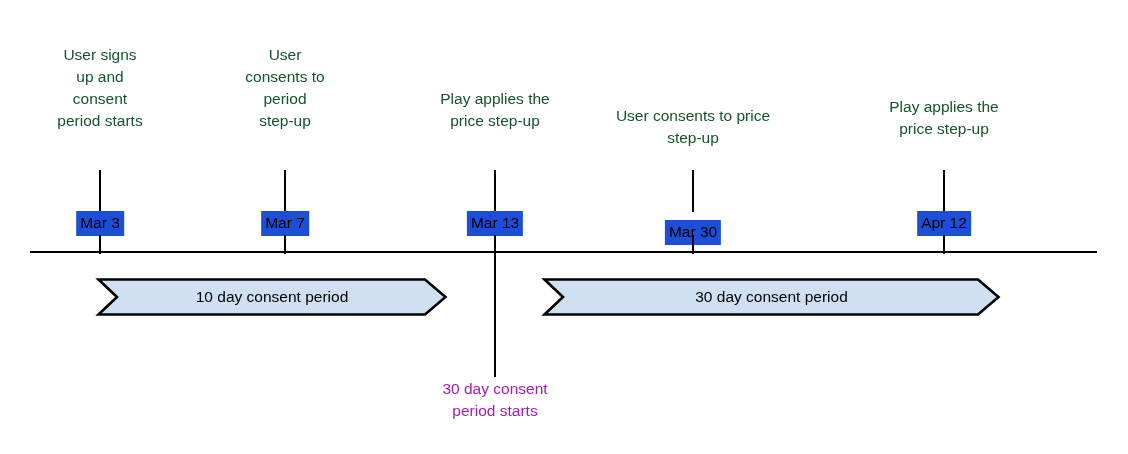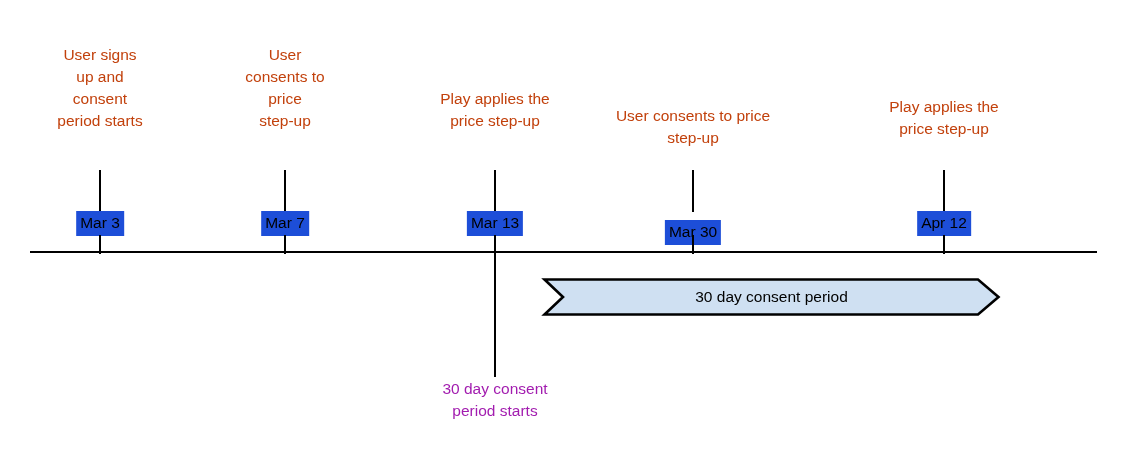--- a/index.html
+++ b/index.html
@@ -29,21 +29,21 @@
     position: absolute;
     width: 2px;
     background: #000000;
   }
   
   .event-label {
     position: absolute;
     text-align: center;
     font-size: 15.5px;
     line-height: 22px;
-    color: #c2410c;
+    color: #14532d;
     white-space: pre-line;
     transform: translateX(-50%);
   }
   
   .date-chip {
     position: absolute;
     background: #1d4ed8;
     color: #000000;
     font-size: 15.5px;
     line-height: 22px;
@@ -91,21 +91,21 @@
 
 <div id="canvas">
 
   <div class="event-label" style="left:100px; top:44px; width:170px;">User signs
 up and
 consent
 period starts</div>
 
   <div class="event-label" style="left:285px; top:44px; width:170px;">User
 consents to
-price
+period
 step-up</div>
 
   <div class="event-label" style="left:495px; top:88px; width:210px;">Play applies the
 price step-up</div>
 
   <div class="event-label" style="left:693px; top:105px; width:240px;">User consents to price
 step-up</div>
 
   <div class="event-label" style="left:944px; top:96px; width:210px;">Play applies the
 price step-up</div>
@@ -124,20 +124,26 @@
 
   <div class="tick" style="left:99px; top:235px; height:19px;"></div>
   <div class="tick" style="left:284px; top:235px; height:19px;"></div>
   <div class="tick" style="left:692px; top:235px; height:19px;"></div>
   <div class="tick" style="left:943px; top:235px; height:19px;"></div>
 
   <div class="tick" style="left:494px; top:235px; height:142px;"></div>
 
   <div class="axis-line" style="left:30px; top:251px; width:1067px;"></div>
 
+  <div class="period-arrow" style="left:97px; top:278px; width:350px;">
+    <svg viewBox="0 0 350 38" preserveAspectRatio="none">
+      <polygon points="1.5,1.5 328,1.5 348.5,19 328,36.5 1.5,36.5 20,19" fill="#cfe0f2" stroke="#000000" stroke-width="2.6" stroke-linejoin="miter" vector-effect="non-scaling-stroke"></polygon>
+    </svg>
+    <div class="arrow-text">10 day consent period</div>
+  </div>
 
   <div class="period-arrow" style="left:543px; top:278px; width:457px;">
     <svg viewBox="0 0 457 38" preserveAspectRatio="none">
       <polygon points="1.5,1.5 435,1.5 455.5,19 435,36.5 1.5,36.5 20,19" fill="#cfe0f2" stroke="#000000" stroke-width="2.6" stroke-linejoin="miter" vector-effect="non-scaling-stroke"></polygon>
     </svg>
     <div class="arrow-text">30 day consent period</div>
   </div>
 
   <div class="below-note" style="left:495px; top:378px; width:230px;">30 day consent
 period starts</div>

